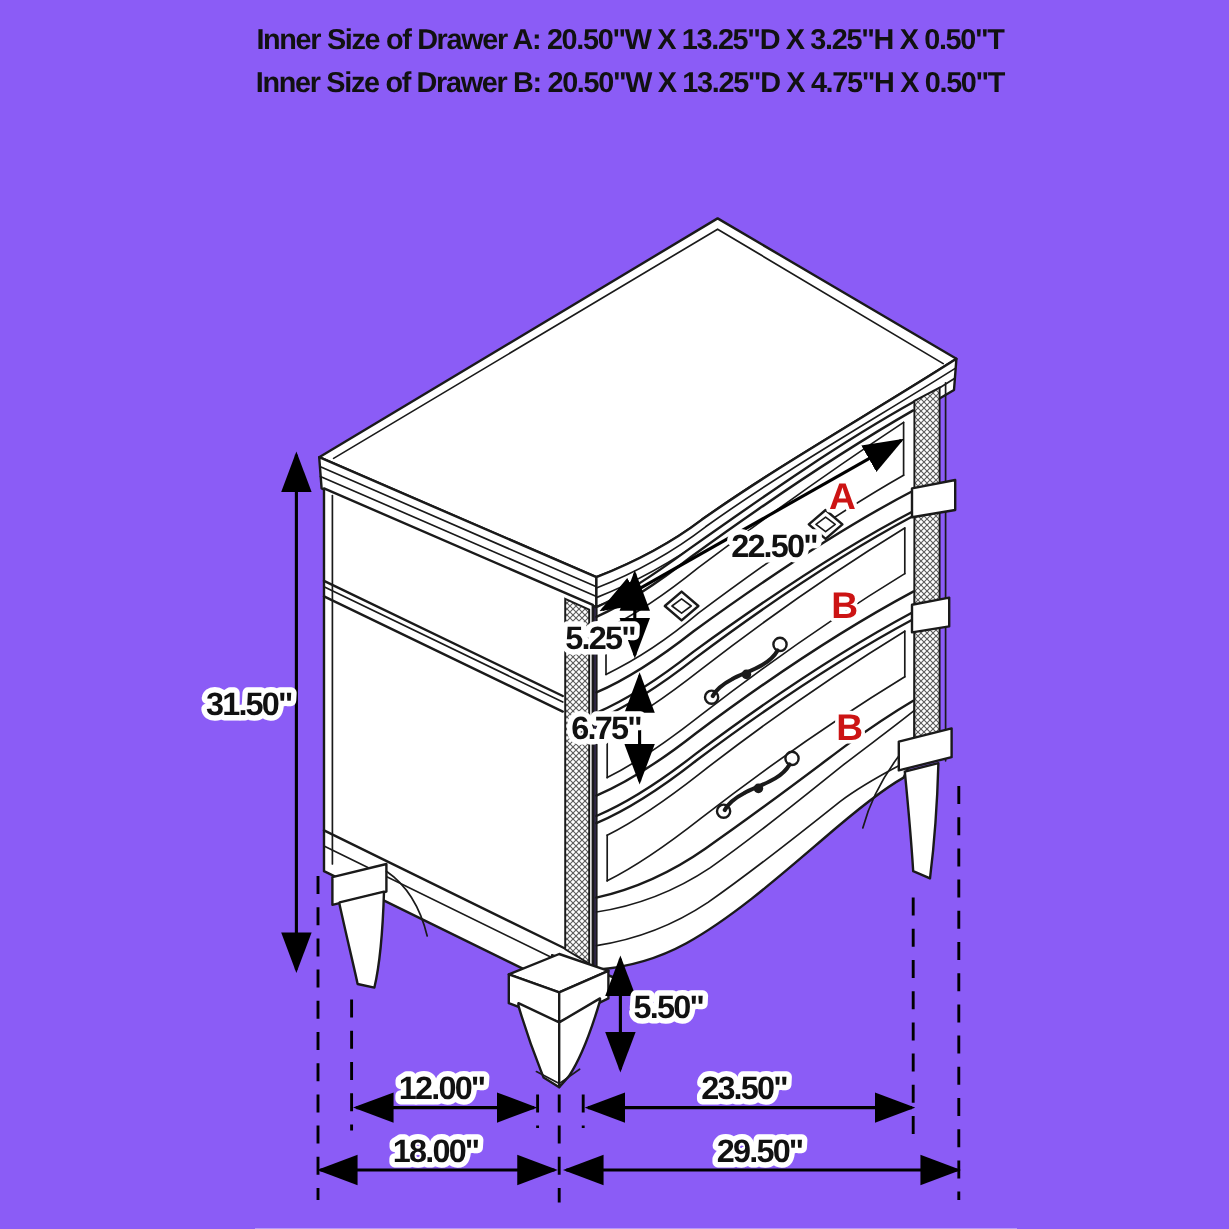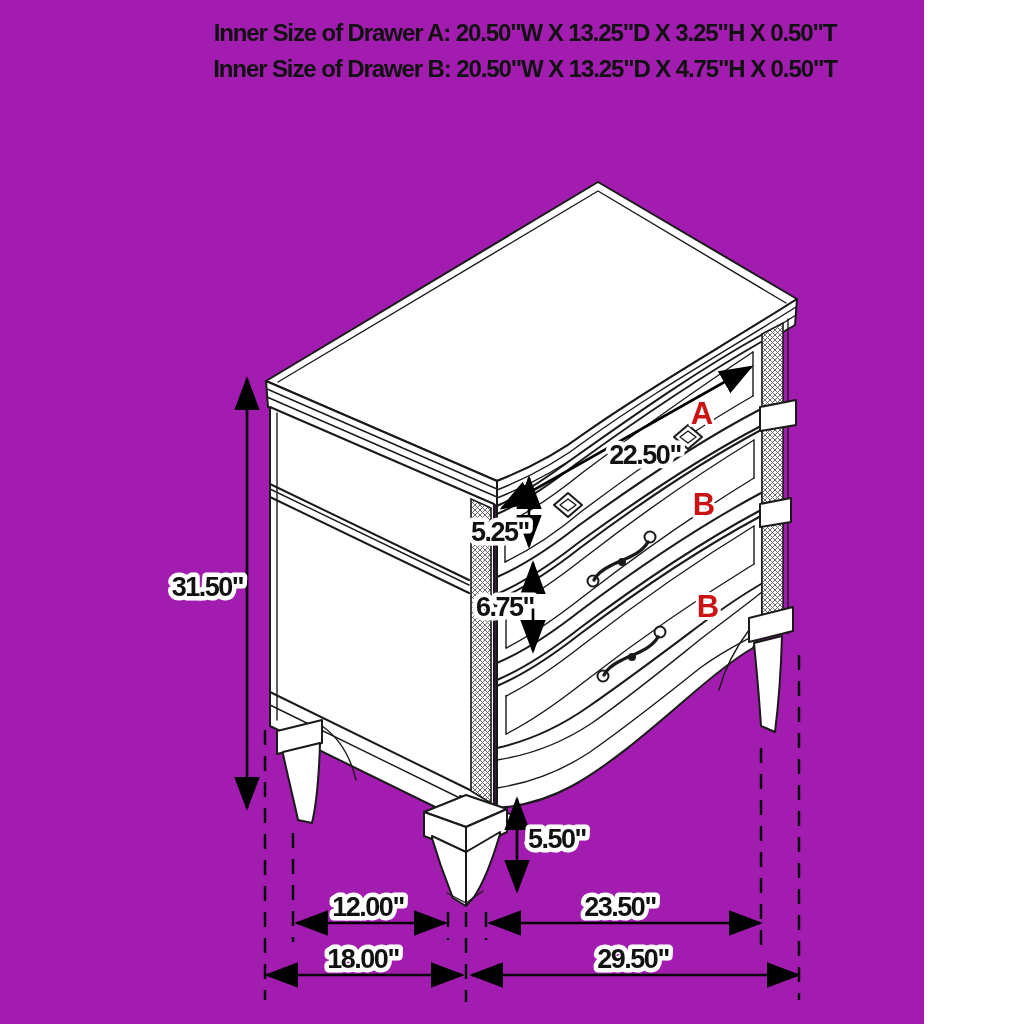--- a/index.html
+++ b/index.html
@@ -1,16 +1,16 @@
 <!DOCTYPE html>
 <html><head>
 <meta charset="utf-8">
 <style>
   html,body{margin:0;padding:0;background:#fff;}
-  #stage{position:relative;width:924px;height:1024px;background:#a21caf;overflow:hidden;
+  #stage{position:relative;width:1024px;height:1024px;background:#8b5cf6;overflow:hidden;
          font-family:"Liberation Sans","DejaVu Sans",sans-serif;}
   svg text{font-family:"Liberation Sans","DejaVu Sans",sans-serif;}
   .title-txt{font-size:24px;font-weight:bold;letter-spacing:-1.1px;fill:#111;}
   .dim-txt{font-size:27px;font-weight:bold;letter-spacing:-1.5px;fill:#111;
            paint-order:stroke;stroke:#ffffff;stroke-width:9px;stroke-linejoin:round;}
   .drawer-letter{font-size:31px;font-weight:bold;letter-spacing:0;
                  paint-order:stroke;stroke:#ffffff;stroke-width:6px;stroke-linejoin:round;}
   .draw{fill:none;stroke:#1a1a1a;stroke-width:2;stroke-linecap:round;stroke-linejoin:round;}
   .draw-thin{fill:none;stroke:#1a1a1a;stroke-width:1.4;stroke-linecap:round;stroke-linejoin:round;}
   .draw-fill{fill:#ffffff;stroke:#1a1a1a;stroke-width:2;stroke-linejoin:round;}

